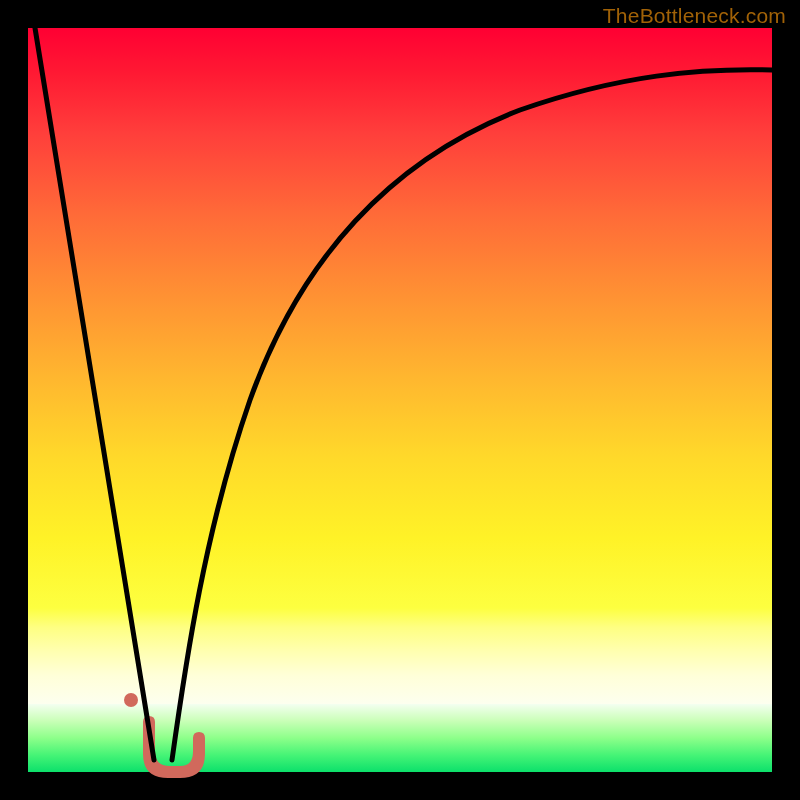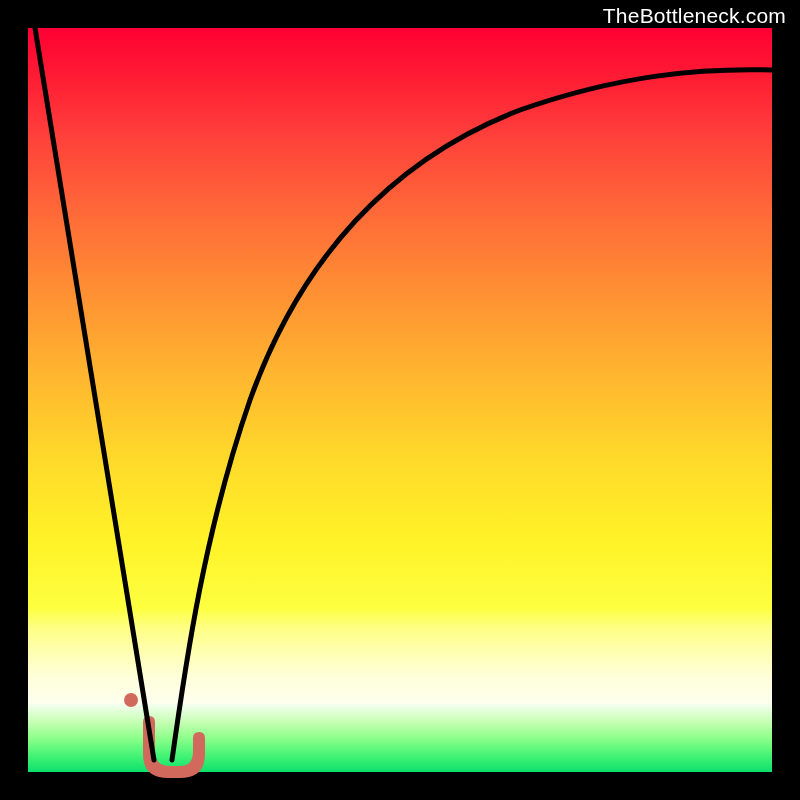--- a/index.html
+++ b/index.html
@@ -66,21 +66,21 @@
       #f4fff0 0%,
       #c9ffb7 25%,
       #8dff8a 50%,
       #46f476 75%,
       #0ce06b 100%);
   }
   .watermark {
     position: absolute;
     top: 4px;
     right: 14px;
-    color: #ffffff;
+    color: #a16207;
     font-size: 21px;
     font-weight: 400;
     letter-spacing: 0.2px;
     user-select: none;
   }
   svg.curves {
     position: absolute;
     top: 0;
     left: 0;
     pointer-events: none;

